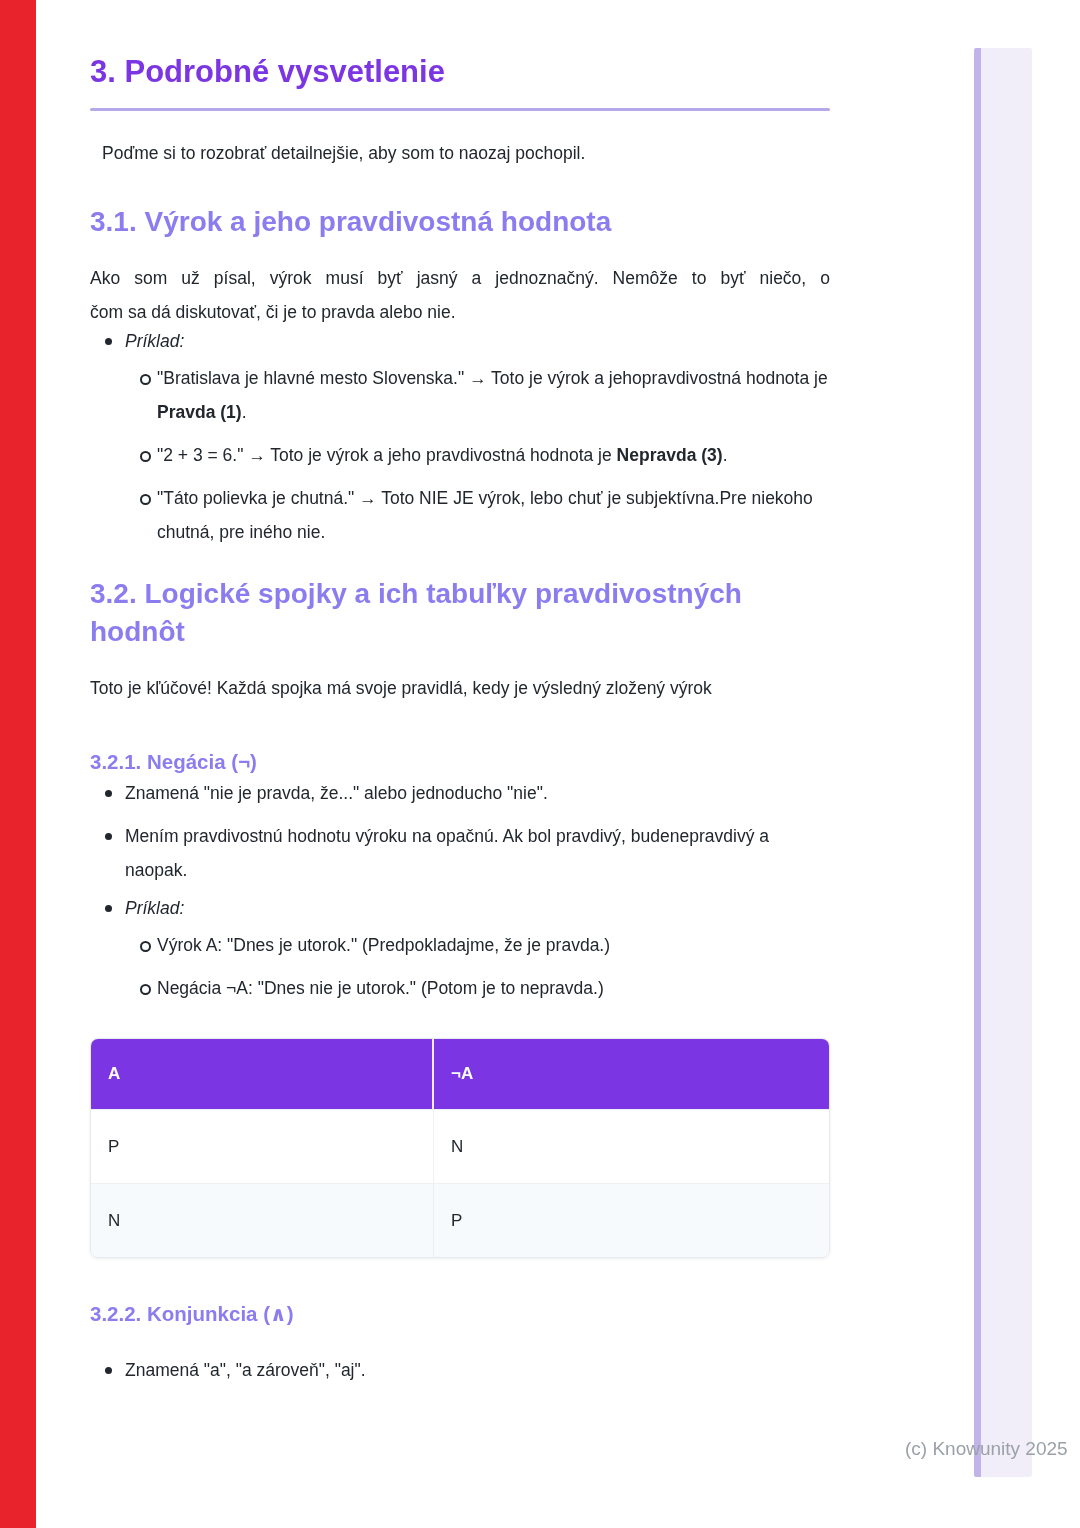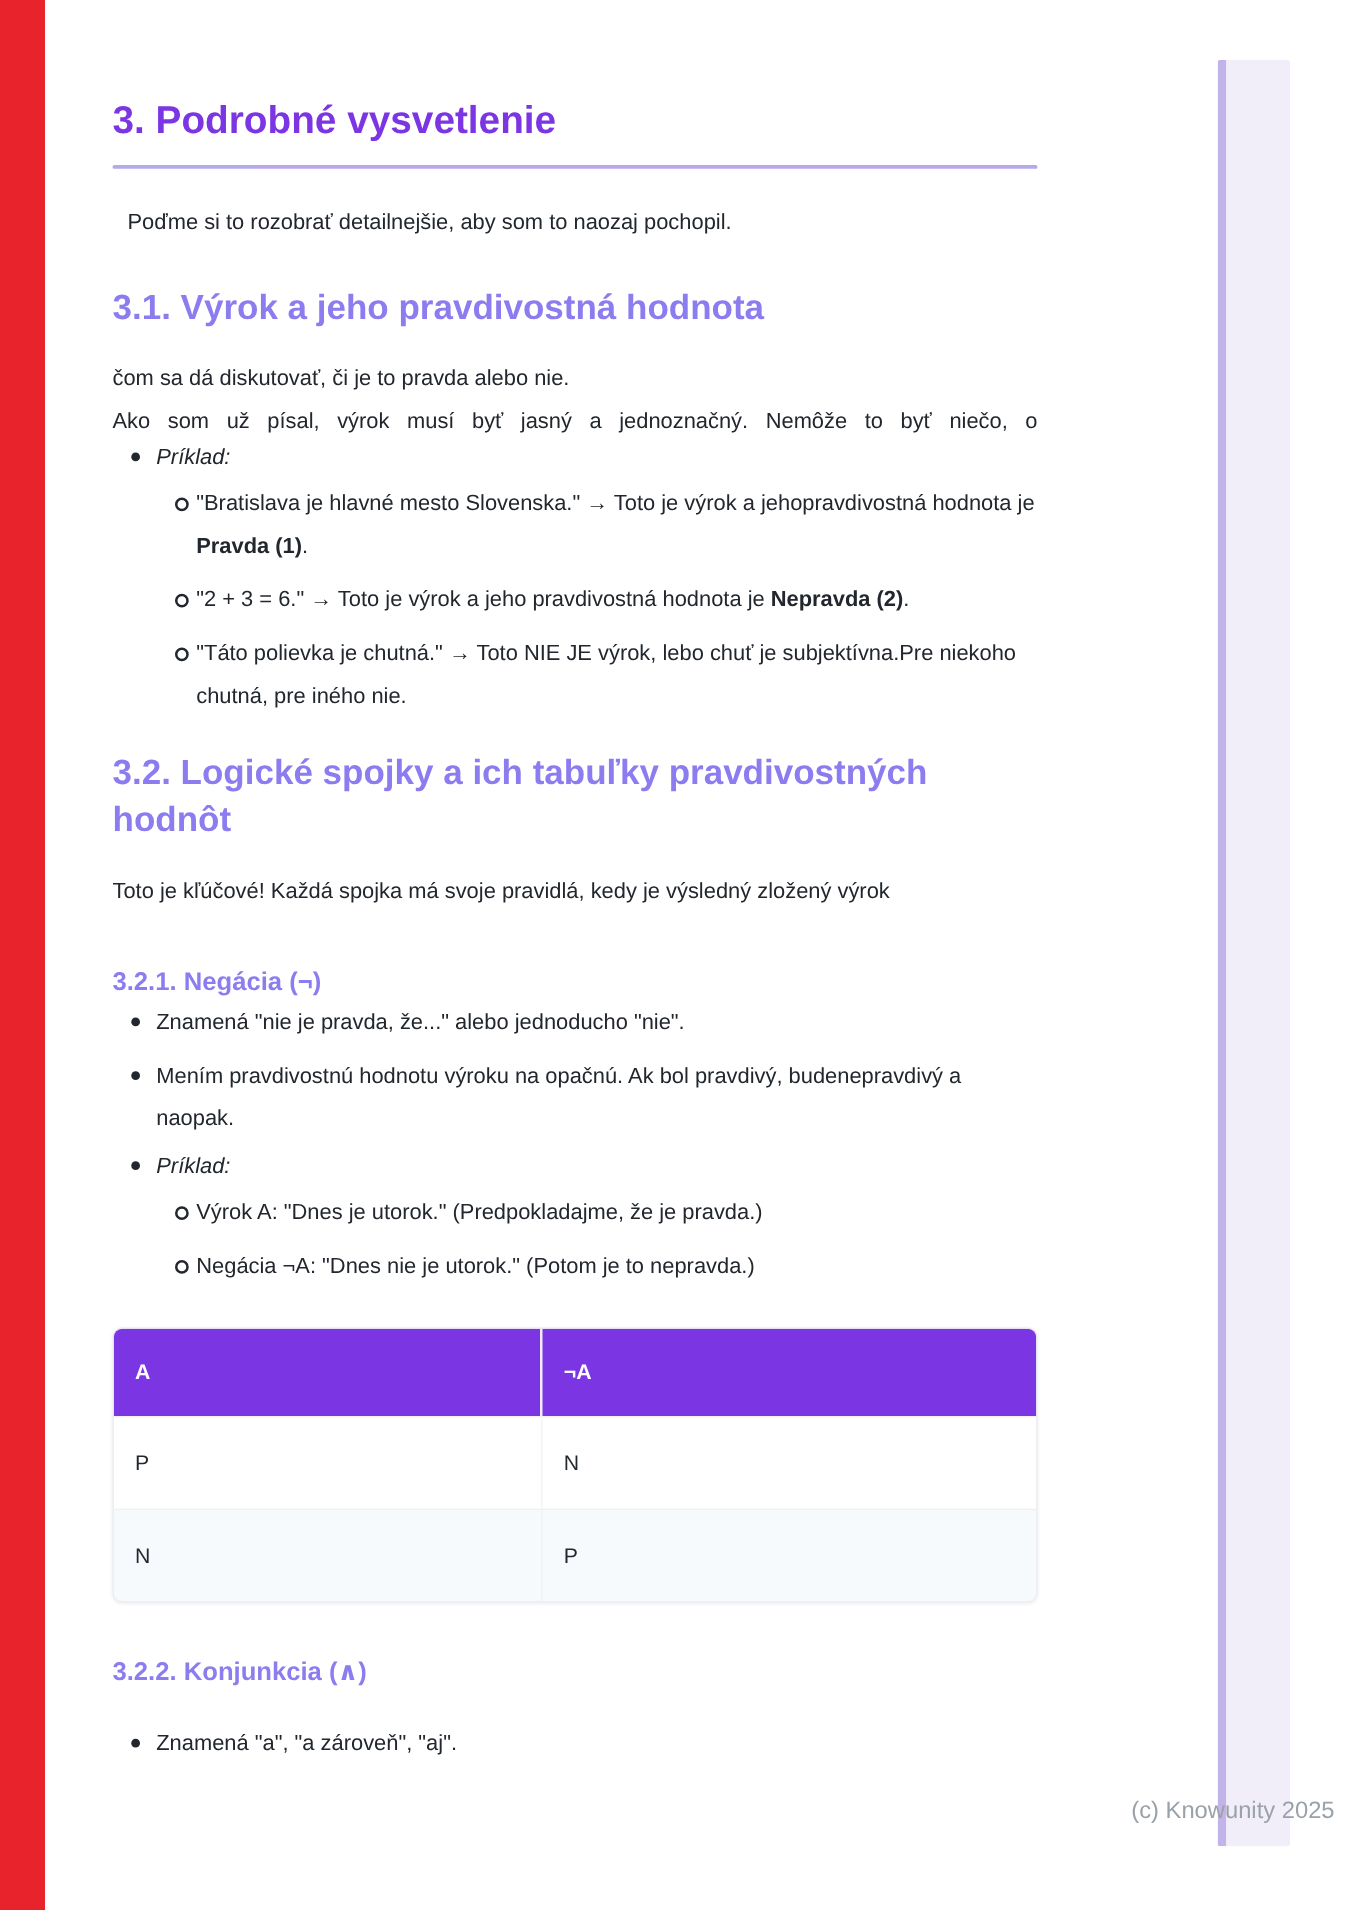--- a/index.html
+++ b/index.html
@@ -5,21 +5,21 @@
   html,body{margin:0;padding:0;}
   body{
     width:1080px;height:1528px;position:relative;background:#ffffff;overflow:hidden;
     font-family:"Liberation Sans","DejaVu Sans",sans-serif;color:var(--text-dark,#22272e);
   }
   .left-bar{position:absolute;left:0;top:0;width:36px;height:1528px;background:var(--left-bar-red,#e8232b);}
   .right-panel{position:absolute;left:974px;top:48px;width:51px;height:1429px;
     background:var(--panel-fill,#f2eef9);border-left:7px solid var(--panel-stripe,#c2b3e9);border-radius:2px;}
   .content{position:absolute;left:90px;top:0;width:740px;}
 
-  h1{margin:76px 0 0;font-size:31px;line-height:40px;font-weight:bold;color:var(--heading-purple,#7c35e3);}
+  h1{margin:52px 0 0;font-size:31px;line-height:40px;font-weight:bold;color:var(--heading-purple,#7c35e3);}
   .rule{margin-top:16px;height:3px;background:var(--rule-purple,#b7a8ea);border-radius:2px;}
   .intro{margin:30px 12px 0;font-size:17.5px;line-height:24px;}
 
   h2{margin:38px 0 0;font-size:28px;line-height:38px;font-weight:bold;color:var(--subheading-purple,#8b7cf0);}
   h2.mt26{margin-top:26px;}
   h2 .hline{display:block;}
   h3{margin:43px 0 0;font-size:20.5px;line-height:28px;font-weight:bold;color:var(--subheading-purple,#8b7cf0);}
   h3.mt42{margin-top:42px;}
 
   .para{margin:20px 0 0;font-size:17.5px;}
@@ -61,36 +61,36 @@
 <main class="content">
 
   <h1>3. Podrobné vysvetlenie</h1>
   <div class="rule"></div>
 
   <p class="intro">Poďme si to rozobrať detailnejšie, aby som to naozaj pochopil.</p>
 
   <h2>3.1. Výrok a jeho pravdivostná hodnota</h2>
 
   <p class="para">
+      <span class="pline stretch">Ako som už písal, výrok musí byť jasný a jednoznačný. Nemôže to byť niečo, o</span>
       <span class="pline">čom sa dá diskutovať, či je to pravda alebo nie.</span>
-      <span class="pline stretch">Ako som už písal, výrok musí byť jasný a jednoznačný. Nemôže to byť niečo, o</span>
     </p>
 
   <div class="ul">
     <div class="li l1 label">
       <span class="mk"></span>
       <span class="txt italic">Príklad:</span>
     </div>
     <div class="li l2 mt8">
       <span class="mk"></span>
       <span class="txt"><span class="pline">"Bratislava je hlavné mesto Slovenska." → Toto je výrok a jeho</span><span class="pline"><span>pravdivostná hodnota je </span><b>Pravda (1)</b><span>.</span></span></span>
     </div>
     <div class="li l2 mt9">
       <span class="mk"></span>
-      <span class="txt"><span>"2 + 3 = 6." → Toto je výrok a jeho pravdivostná hodnota je </span><b>Nepravda (2)</b><span>.</span></span>
+      <span class="txt"><span>"2 + 3 = 6." → Toto je výrok a jeho pravdivostná hodnota je </span><b>Nepravda (3)</b><span>.</span></span>
     </div>
     <div class="li l2 mt9">
       <span class="mk"></span>
       <span class="txt"><span class="pline">"Táto polievka je chutná." → Toto NIE JE výrok, lebo chuť je subjektívna.</span><span class="pline">Pre niekoho chutná, pre iného nie.</span></span>
     </div>
   </div>
 
   <h2 class="mt26">
       <span class="hline">3.2. Logické spojky a ich tabuľky pravdivostných</span>
       <span class="hline">hodnôt</span>

